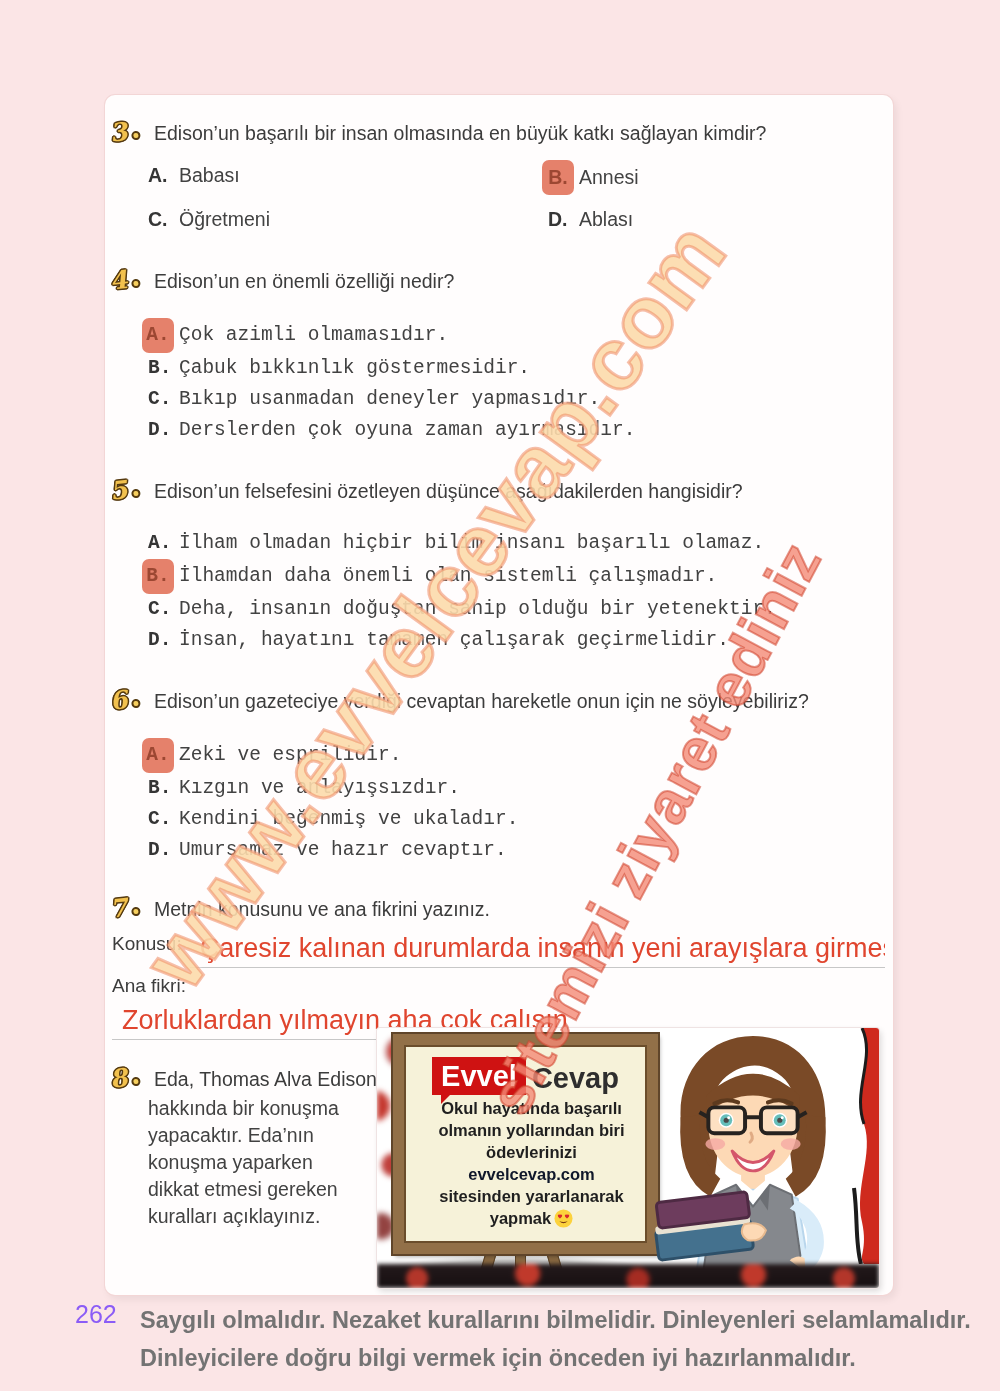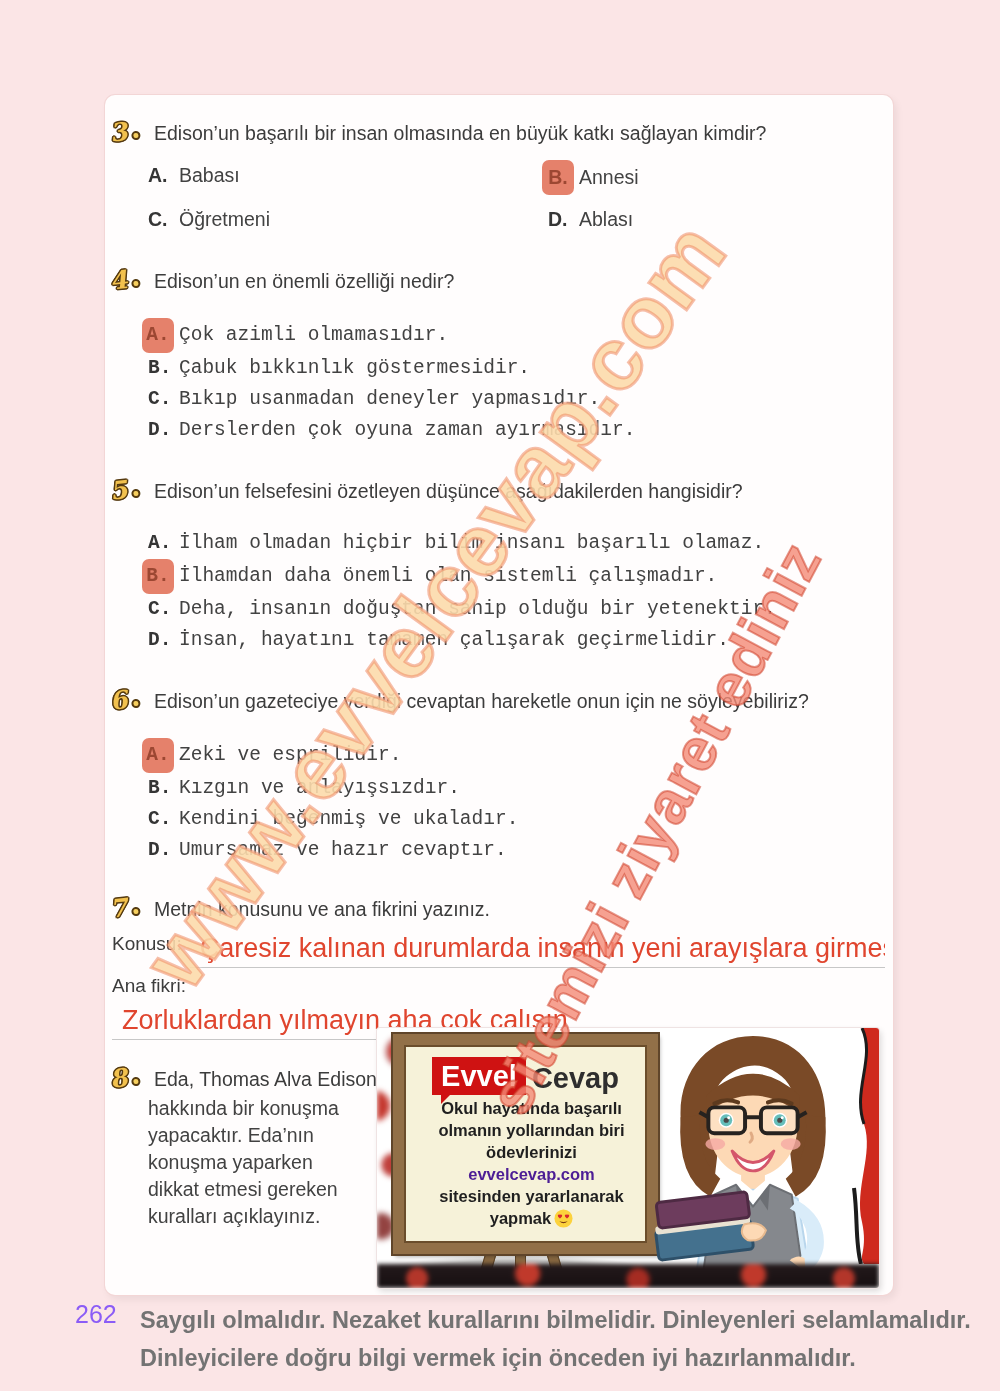--- a/index.html
+++ b/index.html
@@ -69,21 +69,21 @@
   
   .board{position:absolute;left:16px;top:6px;width:243px;height:198px;z-index:2;
          background:#f6f2d9;border:11px solid #927048;
          box-shadow:inset 0 0 0 2px #6b4e2c, 0 0 0 2px #5f452a, 2px 3px 4px rgba(0,0,0,.3);}
   .logo-row{display:flex;justify-content:center;align-items:flex-end;gap:6px;margin-top:12px;}
   .logo-evvel{position:relative;background:#cf1212;color:#fff;font-weight:bold;font-size:29px;line-height:36px;padding:1px 9px;}
   .logo-evvel::after{content:"";position:absolute;left:9px;bottom:-9px;width:0;height:0;
                      border:6px solid transparent;border-top-color:#cf1212;border-left-color:#cf1212;}
   .logo-cevap{color:#2e2e2e;font-weight:bold;font-size:29px;}
   .board-text{margin-top:2px;text-align:center;font-size:16.5px;font-weight:bold;line-height:22px;color:#1f1f1f;padding-left:12px;}
-  .board-link{color:#4c1d95;}
+  .board-link{color:#0f172a;}
   .emoji{vertical-align:-4px;margin-left:3px;}
 
   .easel-shadow{position:absolute;left:8px;top:228px;width:262px;height:26px;z-index:1;
     background:radial-gradient(ellipse at center, rgba(90,90,85,.35) 0 45%, rgba(120,120,115,.15) 60%, transparent 72%);}
   .leg{position:absolute;width:9px;background:#8a6a42;border:1px solid #5f4628;z-index:2;}
   .leg-l{left:108px;top:204px;height:44px;transform:rotate(16deg);}
   .leg-c{left:138px;top:206px;height:40px;}
   .leg-r{left:170px;top:204px;height:44px;transform:rotate(-16deg);}
 
   .teacher{position:absolute;left:268px;top:2px;width:216px;height:248px;z-index:2;}

